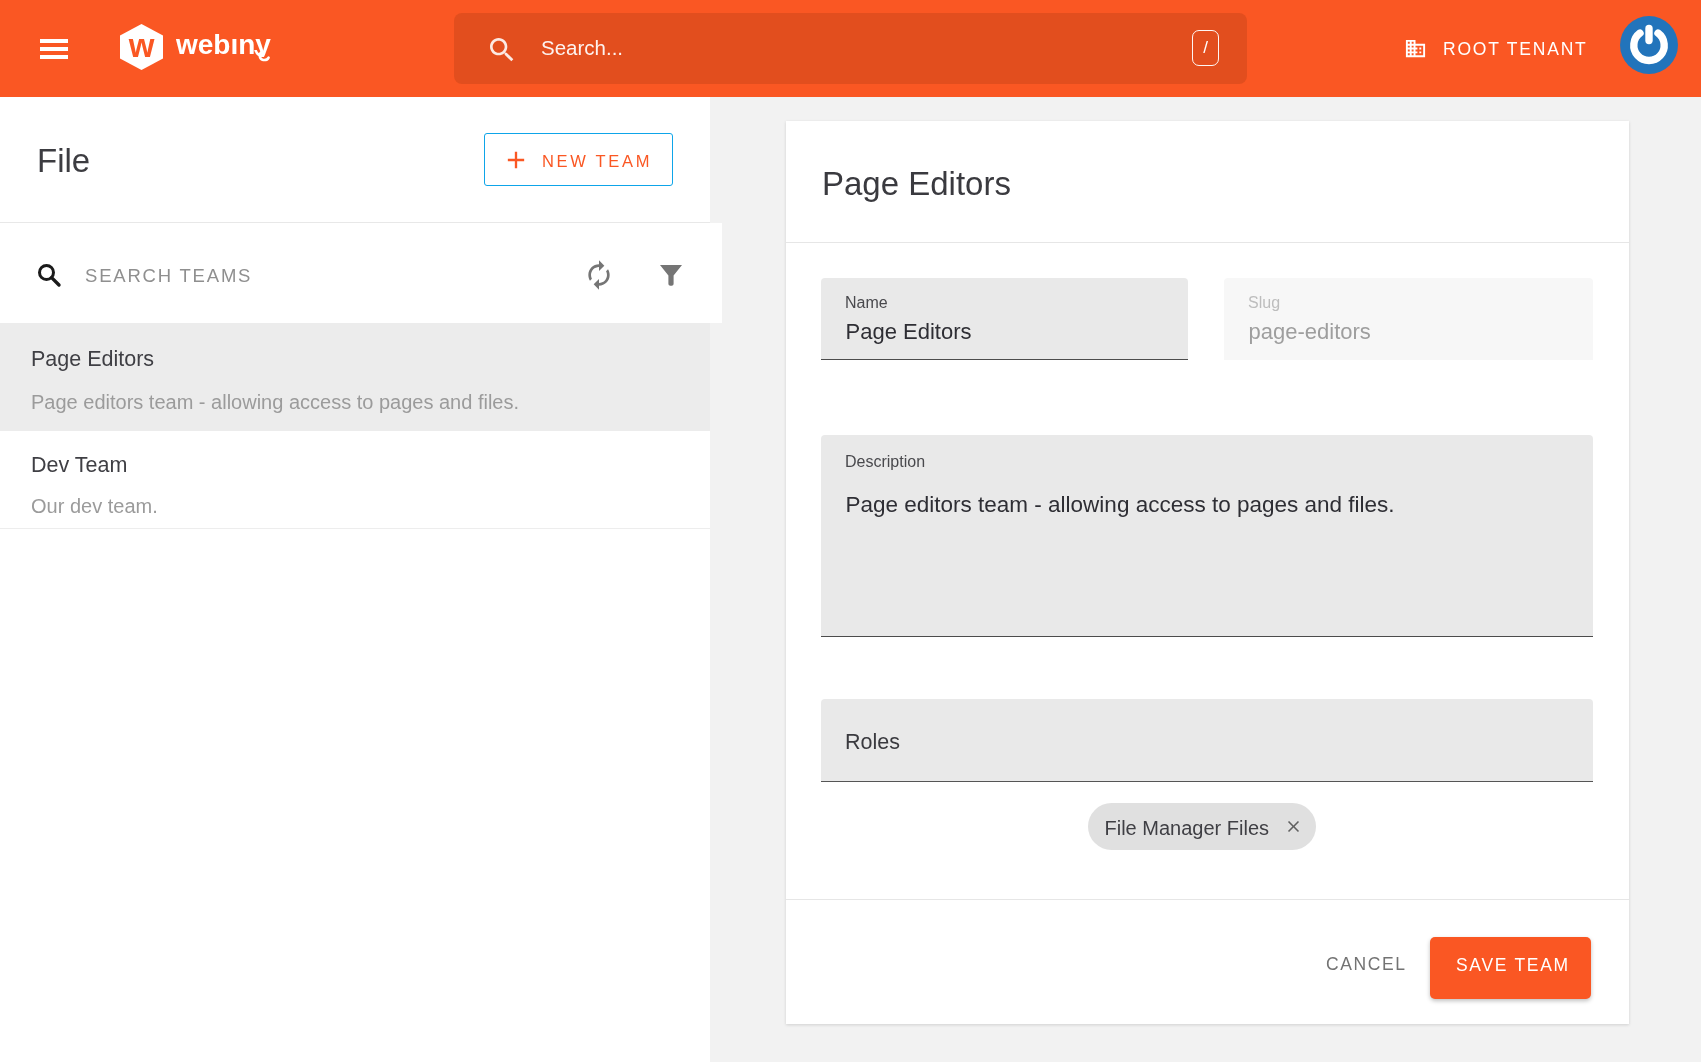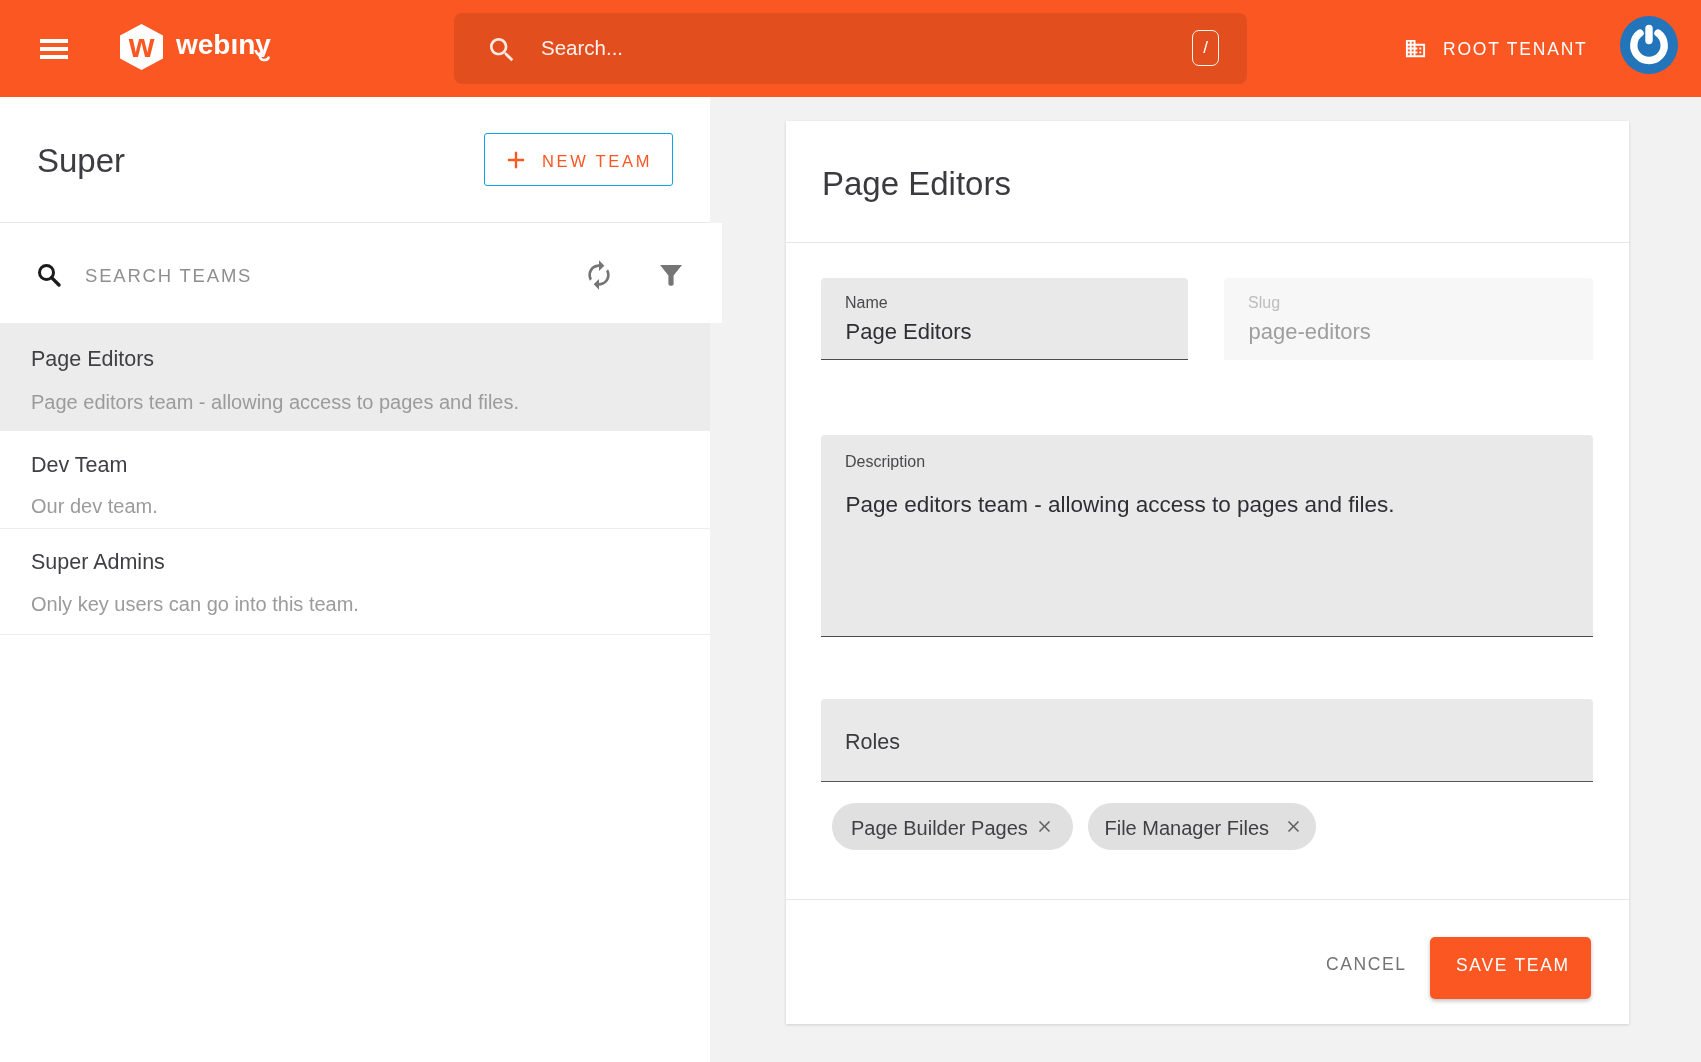--- a/index.html
+++ b/index.html
@@ -105,21 +105,21 @@
     </svg>
     <div id="tenanttext" class="abs">ROOT TENANT</div>
     <svg id="avatar" class="abs" width="58" height="58" viewBox="0 0 58 58">
       <circle cx="29" cy="29" r="29" fill="#2274bb"></circle>
       <path d="M 20.0 17.1 A 15.2 15.2 0 1 0 38.0 17.1" fill="none" stroke="#fff" stroke-width="7.4" stroke-linecap="round"></path>
       <line x1="29" y1="12.4" x2="29" y2="24.6" stroke="#fff" stroke-width="7.4" stroke-linecap="round"></line>
     </svg>
   </div>
 
   <div id="leftpanel" class="abs">
-    <div id="teamsTitle" class="abs">Super</div>
+    <div id="teamsTitle" class="abs">File</div>
     <div id="newteam" class="abs">
       <svg class="plus" width="28" height="28" viewBox="0 0 24 24">
         <path fill="#fa5723" d="M19 13h-6v6h-2v-6H5v-2h6V5h2v6h6v2z"></path>
       </svg>
       <div class="lbl">NEW TEAM</div>
     </div>
     <div id="lpdiv1" class="abs"></div>
     <div id="searchrow" class="abs">
       <svg id="lpsearchicon" width="26" height="26" viewBox="0 0 26 26">
         <circle cx="10.5" cy="10.5" r="7" fill="none" stroke="#1b1b1b" stroke-width="3"></circle>
@@ -134,50 +134,40 @@
       </svg>
     </div>
     <div id="row1" class="row">
       <div class="t">Page Editors</div>
       <div class="d">Page editors team - allowing access to pages and files.</div>
     </div>
     <div id="row2" class="row">
       <div class="t">Dev Team</div>
       <div class="d">Our dev team.</div>
     </div>
-    <div id="row3" class="row">
-      <div class="t">Super Admins</div>
-      <div class="d">Only key users can go into this team.</div>
-    </div>
   </div>
 
   <div id="card" class="abs">
     <div id="cardtitle">Page Editors</div>
     <div id="carddiv1"></div>
     <div id="fname" class="field">
       <div class="flabel">Name</div>
       <div class="fvalue">Page Editors</div>
     </div>
     <div id="fslug" class="field">
       <div class="flabel">Slug</div>
       <div class="fvalue">page-editors</div>
     </div>
     <div id="fdesc" class="field">
       <div class="flabel">Description</div>
       <div class="fvalue">Page editors team - allowing access to pages and files.</div>
     </div>
     <div id="froles" class="field">
       <div class="flabel">Roles</div>
     </div>
-    <div id="chip1" class="chip">
-      <span style="left:19px">Page Builder Pages</span>
-      <svg width="19" height="19" viewBox="0 0 24 24">
-        <path fill="#606060" d="M19 6.41L17.59 5 12 10.59 6.41 5 5 6.41 10.59 12 5 17.59 6.41 19 12 13.41 17.59 19 19 17.59 13.41 12z"></path>
-      </svg>
-    </div>
     <div id="chip2" class="chip">
       <span style="left:16.5px">File Manager Files</span>
       <svg width="19" height="19" viewBox="0 0 24 24">
         <path fill="#606060" d="M19 6.41L17.59 5 12 10.59 6.41 5 5 6.41 10.59 12 5 17.59 6.41 19 12 13.41 17.59 19 19 17.59 13.41 12z"></path>
       </svg>
     </div>
     <div id="carddiv2"></div>
     <div id="cancel">CANCEL</div>
     <div id="saveteam">
       <span>SAVE TEAM</span>

